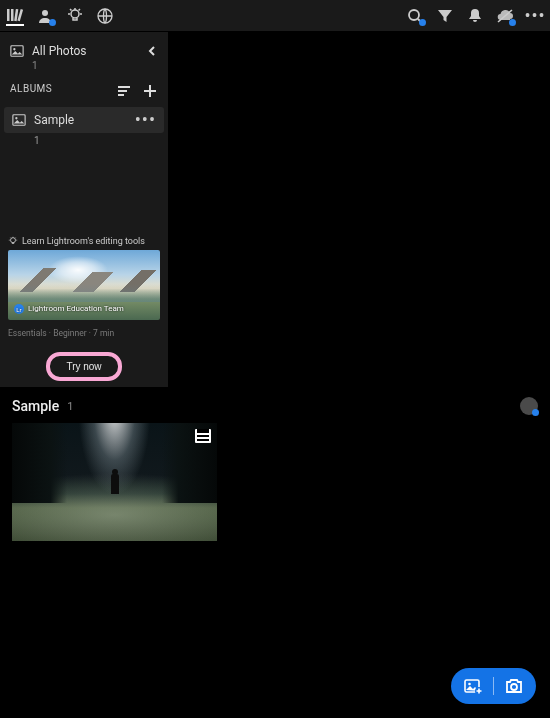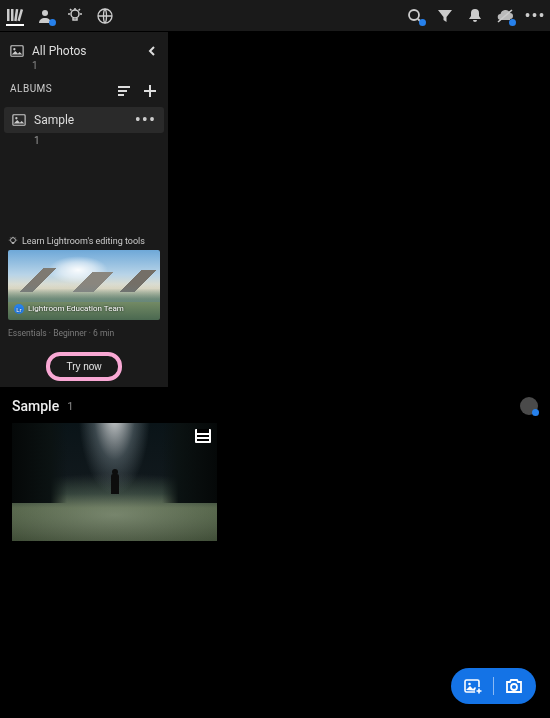--- a/index.html
+++ b/index.html
@@ -260,21 +260,21 @@
           </svg>
         <span>Learn Lightroom's editing tools</span>
       </div>
       <div class="promo-img">
         <div class="promo-mtn"></div>
         <div class="promo-author">
           <span class="promo-avatar">Lr</span>
           <span>Lightroom Education Team</span>
         </div>
       </div>
-      <div class="promo-meta">Essentials · Beginner · 6 min</div>
+      <div class="promo-meta">Essentials · Beginner · 7 min</div>
       <button class="promo-btn">Try now</button>
     </div>
   </div>
 
   <div class="main">
     <div class="main-header">
       <span class="main-title">Sample</span>
       <span class="main-count">1</span>
       <div class="avatar"></div>
     </div>

